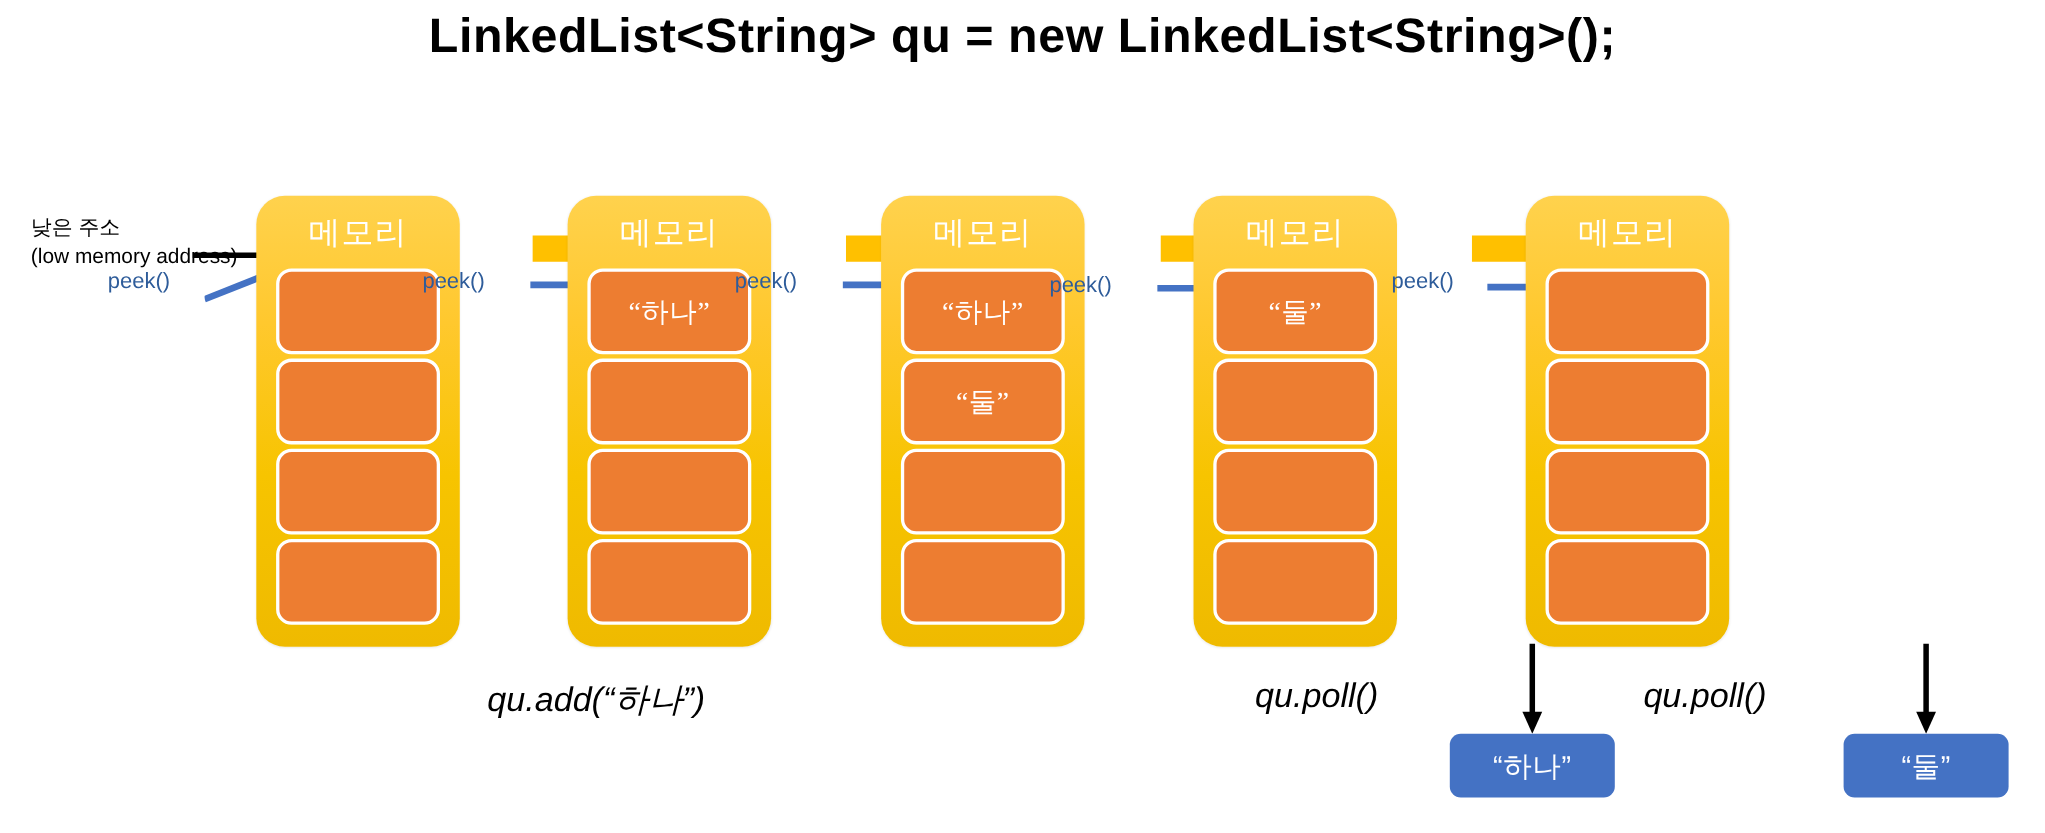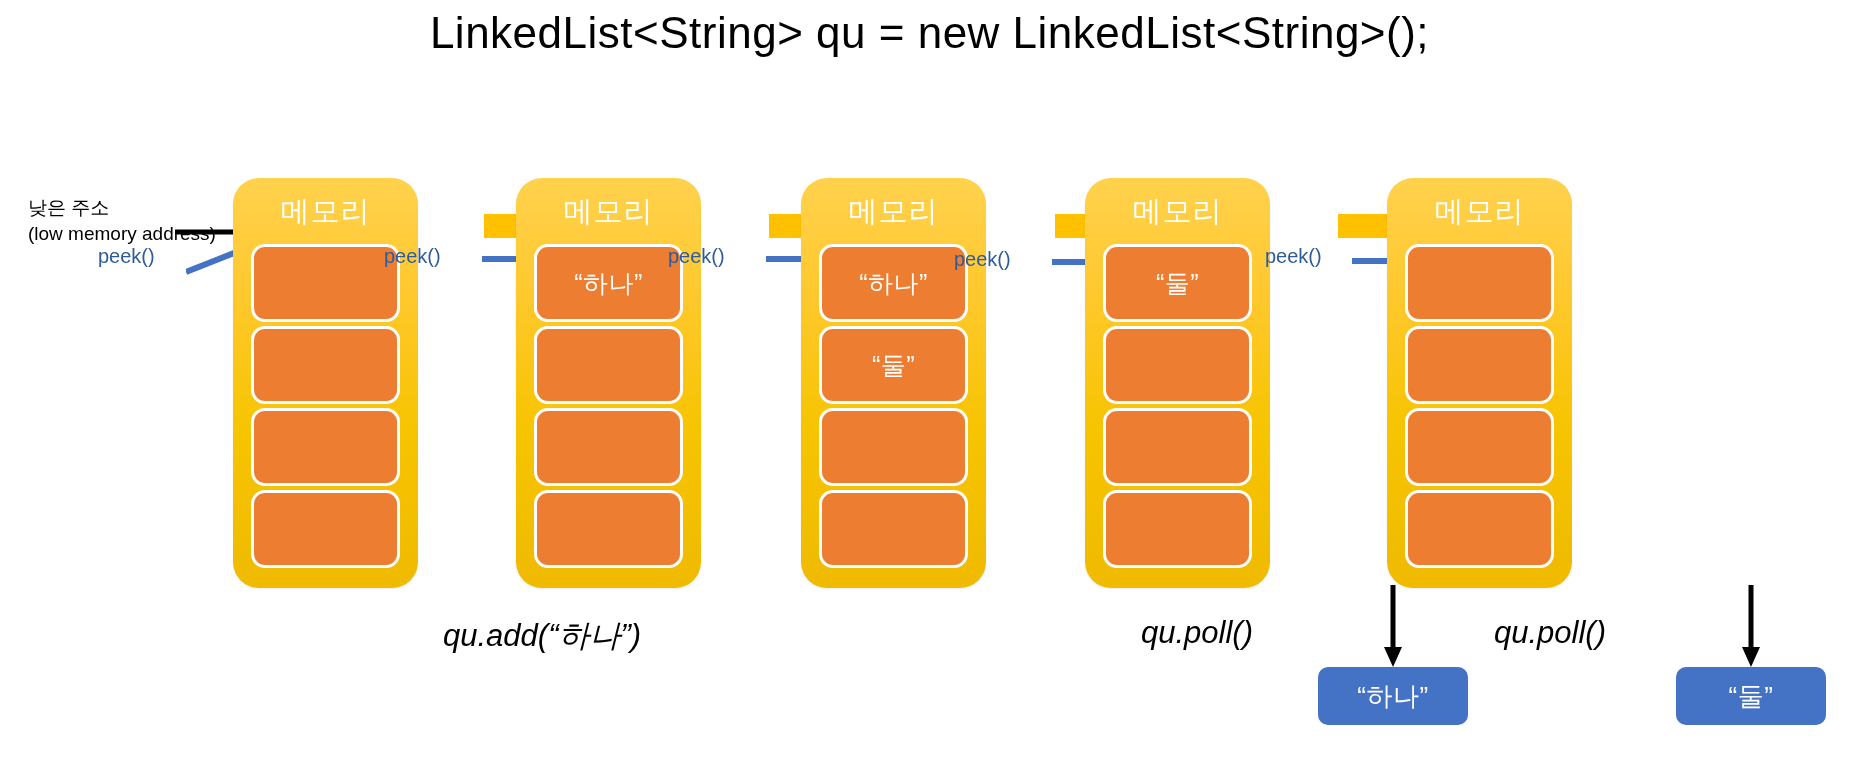--- a/index.html
+++ b/index.html
@@ -19,21 +19,21 @@
   }
 
   
   #title {
     position: absolute;
     left: 0;
     top: 8px;
     width: 1859px;
     text-align: center;
     font-size: 44px;
-    font-weight: 400;
+    font-weight: 700;
     color: #000000;
     letter-spacing: 0.5px;
     white-space: nowrap;
   }
 
   
   #addr-note {
     position: absolute;
     left: 28px;
     top: 195px;
@@ -45,20 +45,21 @@
 
   
   .mem-col {
     position: absolute;
     top: 178px;
     width: 185px;
     height: 410px;
     border-radius: 26px;
     background: linear-gradient(180deg, #FFD24D 0%, #FFC82E 28%, #F7C400 62%, #EFBA00 100%);
     box-shadow: 0 1px 2px rgba(0,0,0,0.08);
+    font-family: Liberation Serif, serif;
   }
   .mem-title {
     position: absolute;
     left: 0;
     top: 14px;
     width: 100%;
     text-align: center;
     font-size: 29px;
     color: #ffffff;
     font-weight: 400;

